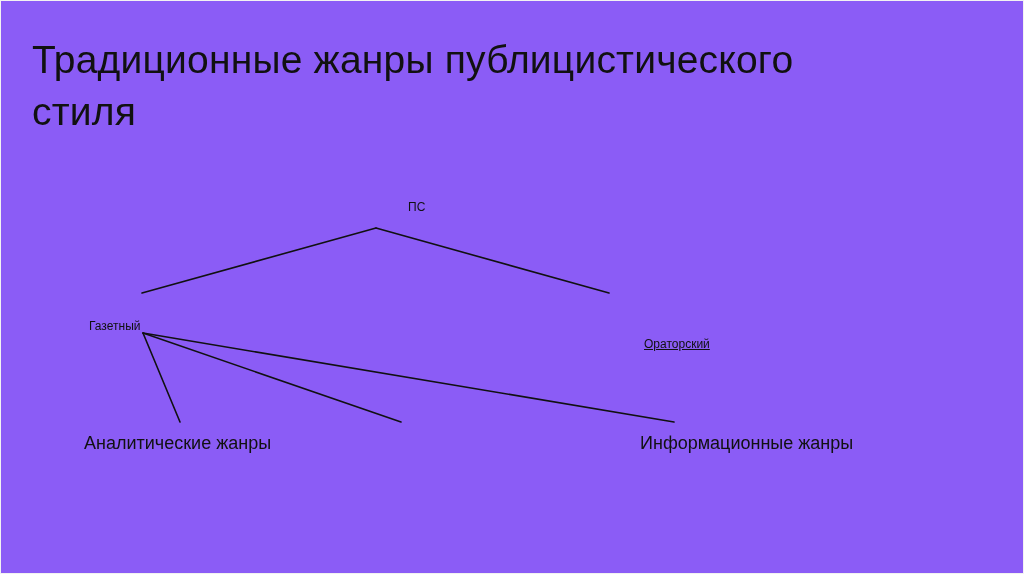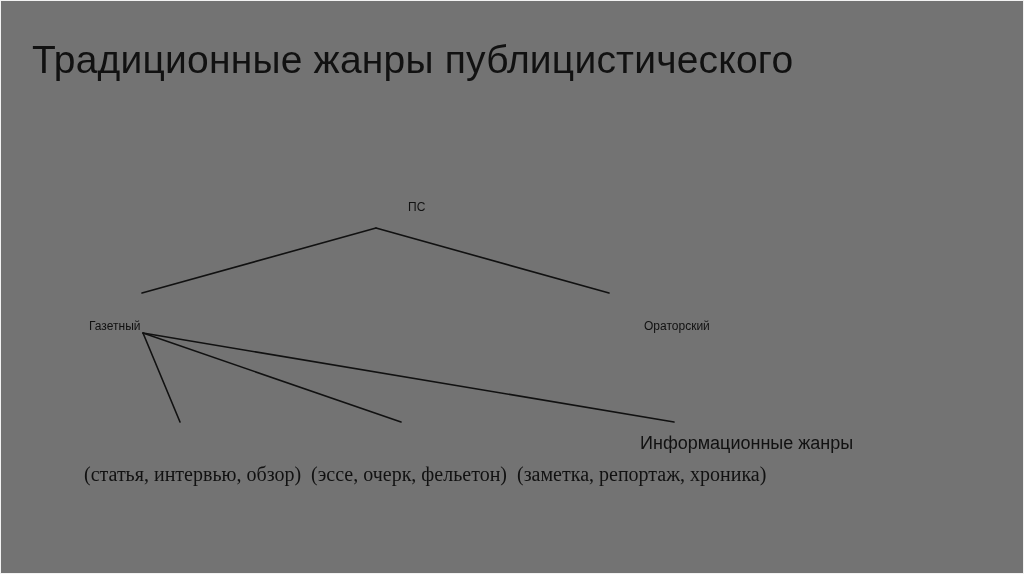--- a/index.html
+++ b/index.html
@@ -12,21 +12,21 @@
       height: 574px;
       position: relative;
       overflow: hidden;
       font-family: "Liberation Sans", "DejaVu Sans", sans-serif;
       color: #111111;
     }
     .slide {
       position: absolute;
       left: 0; top: 0;
       width: 1024px; height: 574px;
-      background: #737373;
+      background: #8b5cf6;
       border: 1px solid #f2f2f2;
       box-sizing: border-box;
     }
     .title {
       position: absolute;
       left: 31px;
       top: 33px;
       width: 900px;
       font-size: 39px;
       line-height: 52px;
@@ -48,21 +48,21 @@
     }
     .node {
       position: absolute;
       font-size: 12px;
       line-height: 22px;
       white-space: nowrap;
       color: #111111;
     }
     .node-root { left: 407px; top: 195px; }
     .node-gazetny { left: 88px; top: 314px; text-align: right; }
-    .node-oratorsky { left: 643px; top: 314px; }
+    .node-oratorsky { left: 643px; top: 332px; text-decoration: underline; }
     .genre-name {
       position: absolute;
       top: 431px;
       font-size: 18px;
       line-height: 22px;
       white-space: nowrap;
     }
     .g1 { left: 83px; }
     .g2 { left: 376px; }
     .g3 { left: 639px; }
@@ -79,35 +79,32 @@
     }
     .examples span + span { margin-left: 5px; }
   </style>
 </head>
 <body>
 
 <div class="slide">
 
   <h1 class="title">
     <span>Традиционные жанры публицистического</span><br>
+    <span>стиля</span>
   </h1>
 
   <svg class="lines" viewBox="0 0 1024 574" xmlns="http://www.w3.org/2000/svg">
     <line x1="375" y1="227" x2="141" y2="292"></line>
     <line x1="375" y1="227" x2="608" y2="292"></line>
     <line x1="142" y1="332" x2="179" y2="421"></line>
     <line x1="142" y1="332" x2="400" y2="421"></line>
     <line x1="142" y1="332" x2="673" y2="421"></line>
   </svg>
 
   <div class="node node-root">ПС</div>
   <div class="node node-gazetny">Газетный</div>
   <div class="node node-oratorsky">Ораторский</div>
 
+  <div class="genre-name g1">Аналитические жанры</div>
   <div class="genre-name g3">Информационные жанры</div>
 
-  <div class="examples">
-    <span>(статья, интервью, обзор)</span>
-    <span>(эссе, очерк, фельетон)</span>
-    <span>(заметка, репортаж, хроника)</span>
-  </div>
 
 </div>
 
 </body></html>

